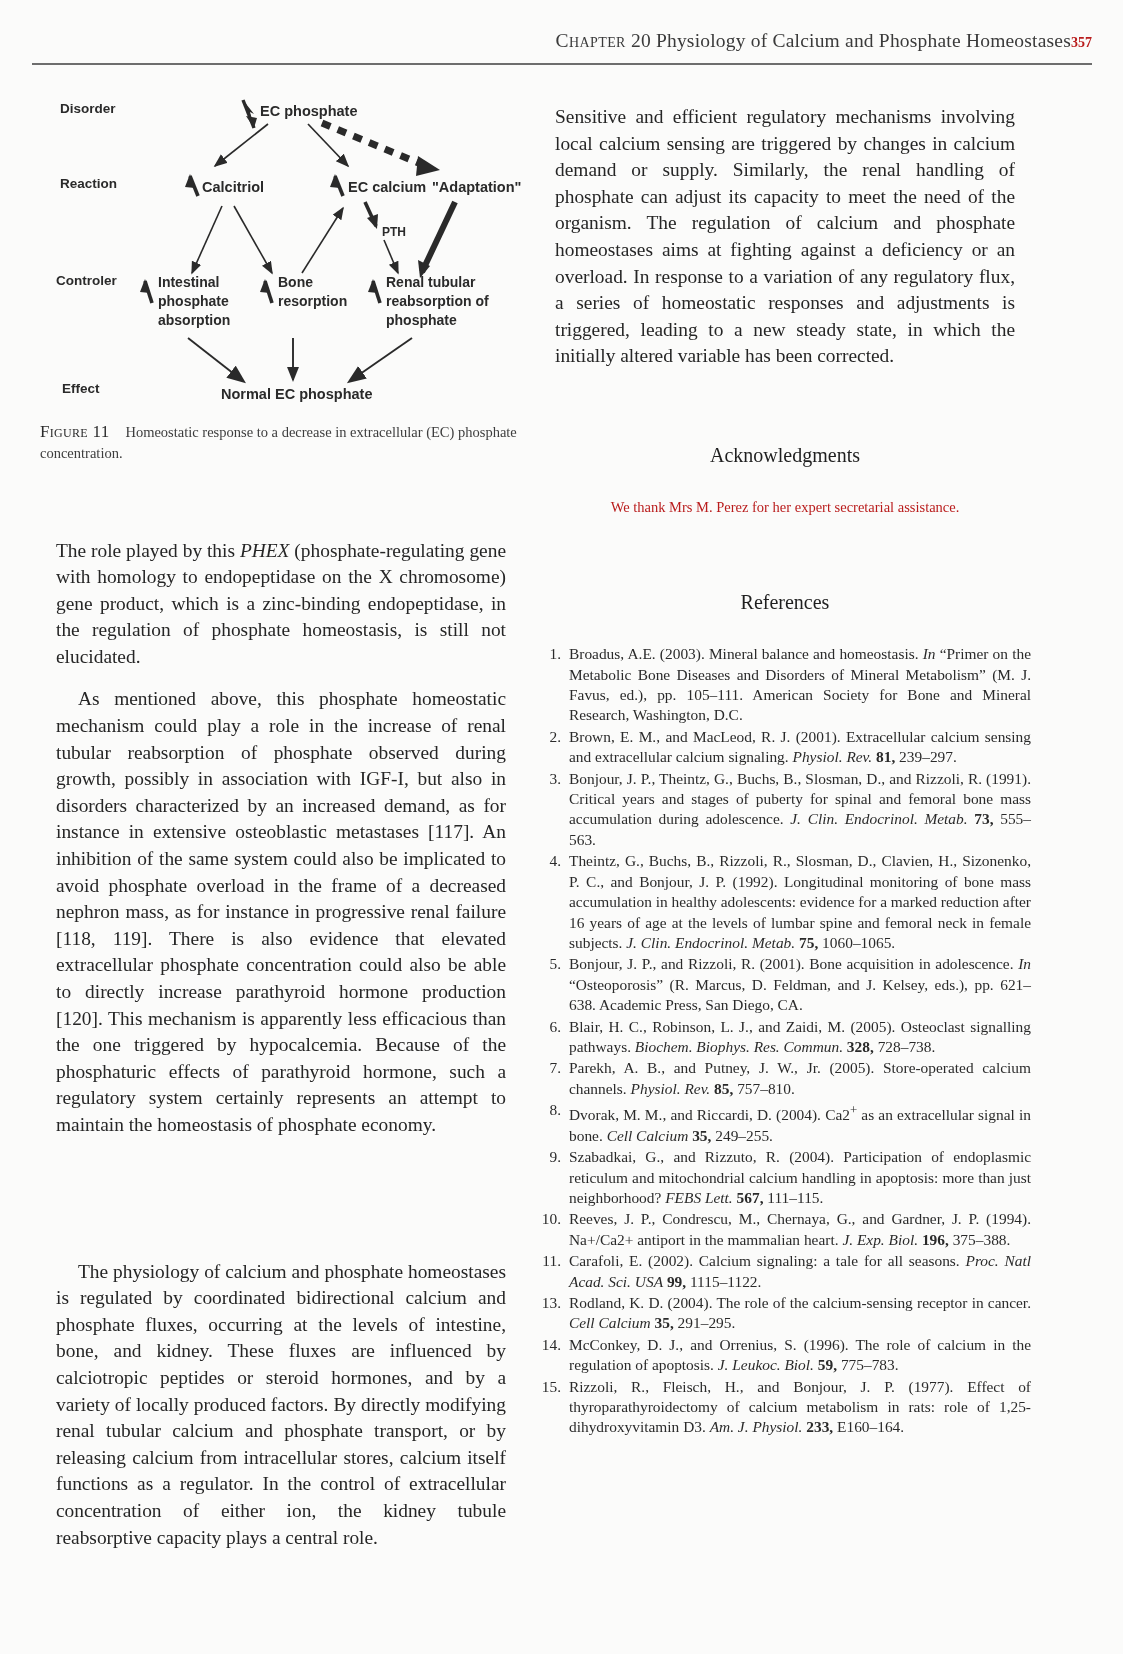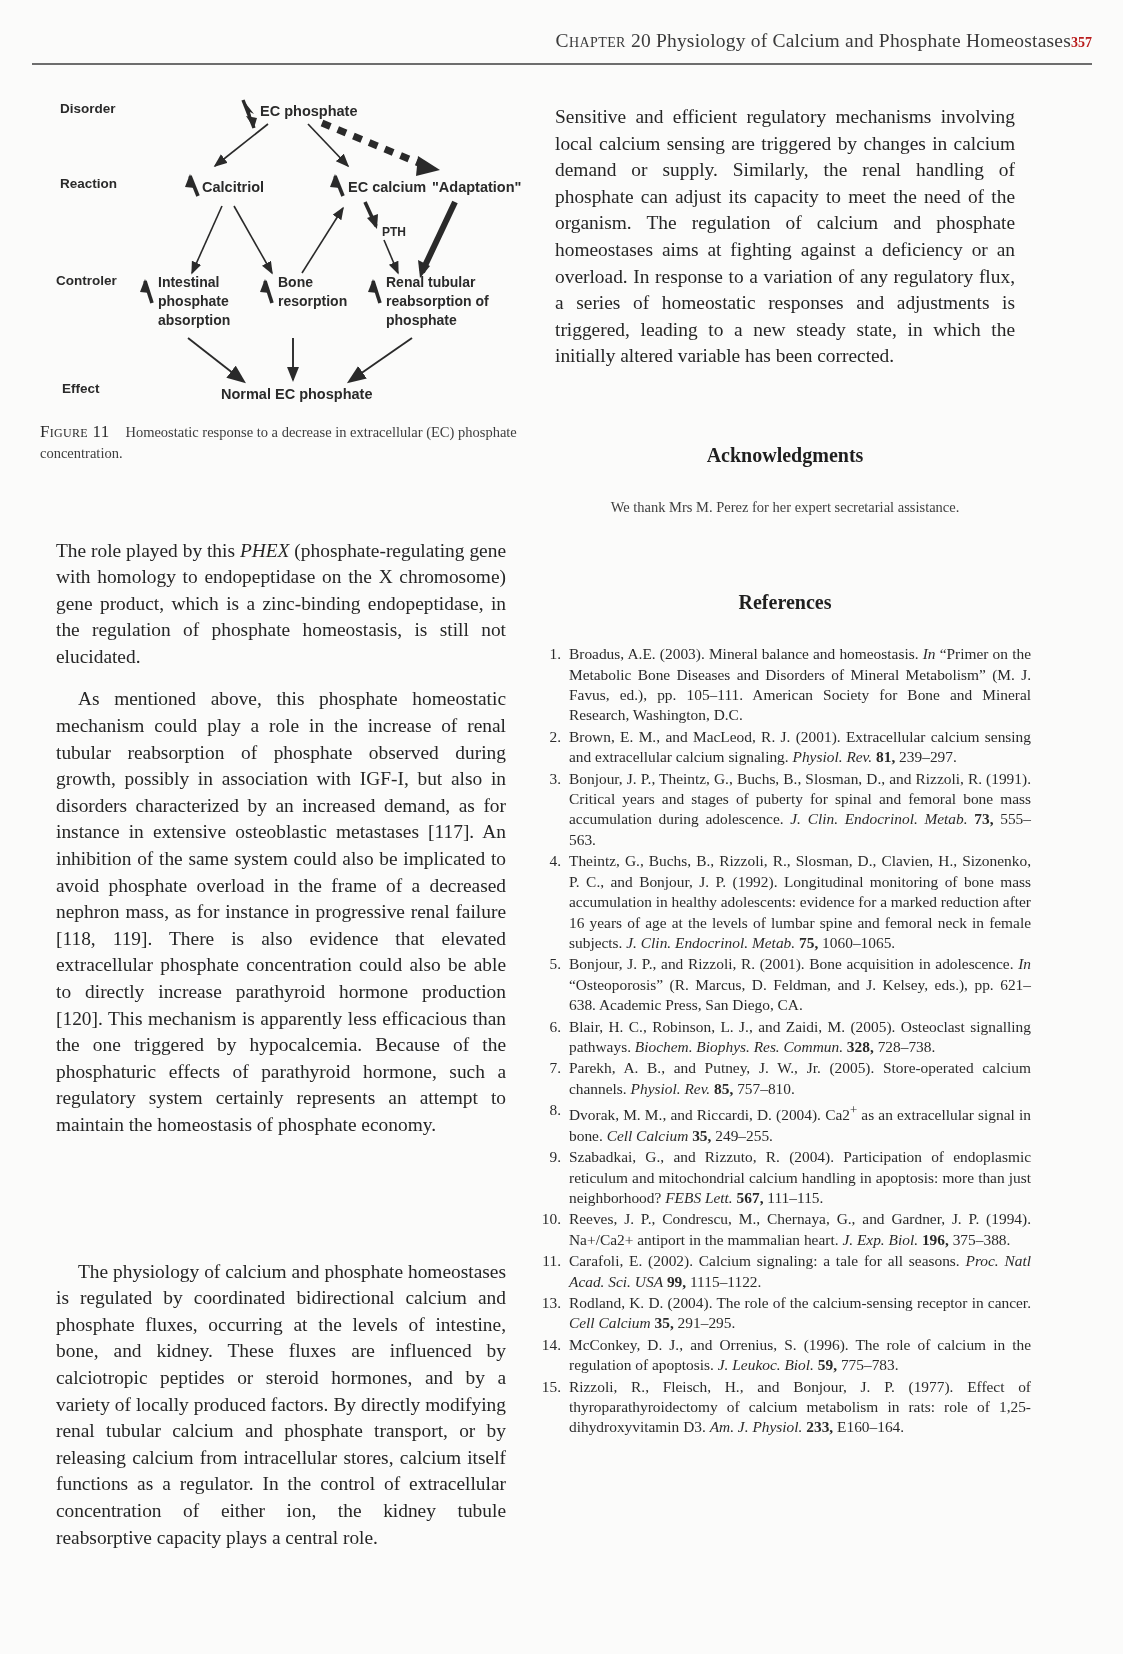--- a/index.html
+++ b/index.html
@@ -113,29 +113,29 @@
     text-align: center;
     font-size: 21px;
     font-weight: bold;
     letter-spacing: 0.6px;
     color: #1f1f1f;
     margin: 0;
   }
   .subsection-head {
     text-align: center;
     font-size: 20px;
-    font-weight: bold;
+    font-weight: normal;
     color: #1f1f1f;
     margin: 0;
   }
   .ack-text {
     font-size: 14.5px;
     line-height: 1.4;
     text-align: center;
-    color: #404040;
+    color: #b91c1c;
     margin: 0;
   }
 
   
   .ref-list {
     list-style: none;
     margin: 0;
     padding: 0;
   }
   .ref-item {

